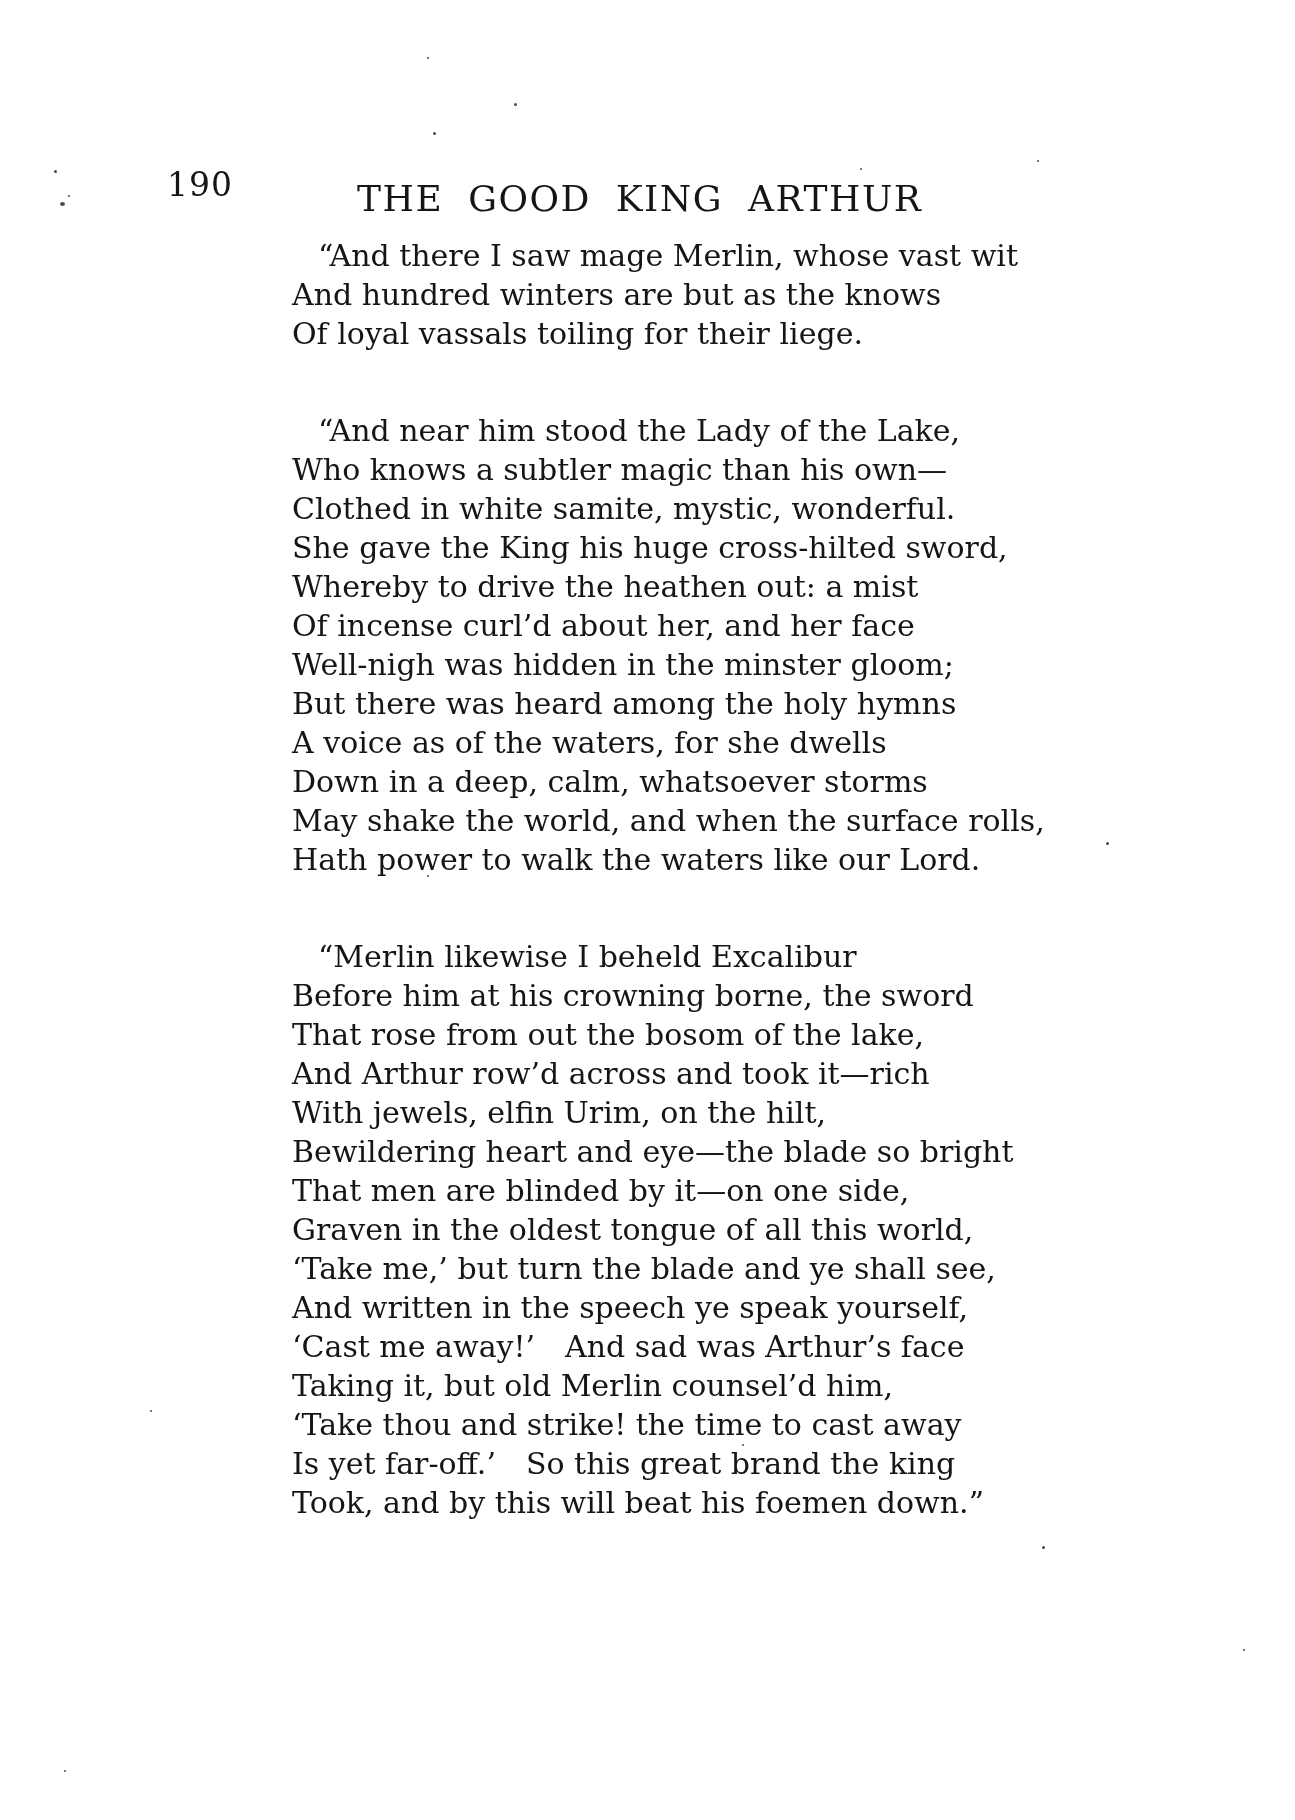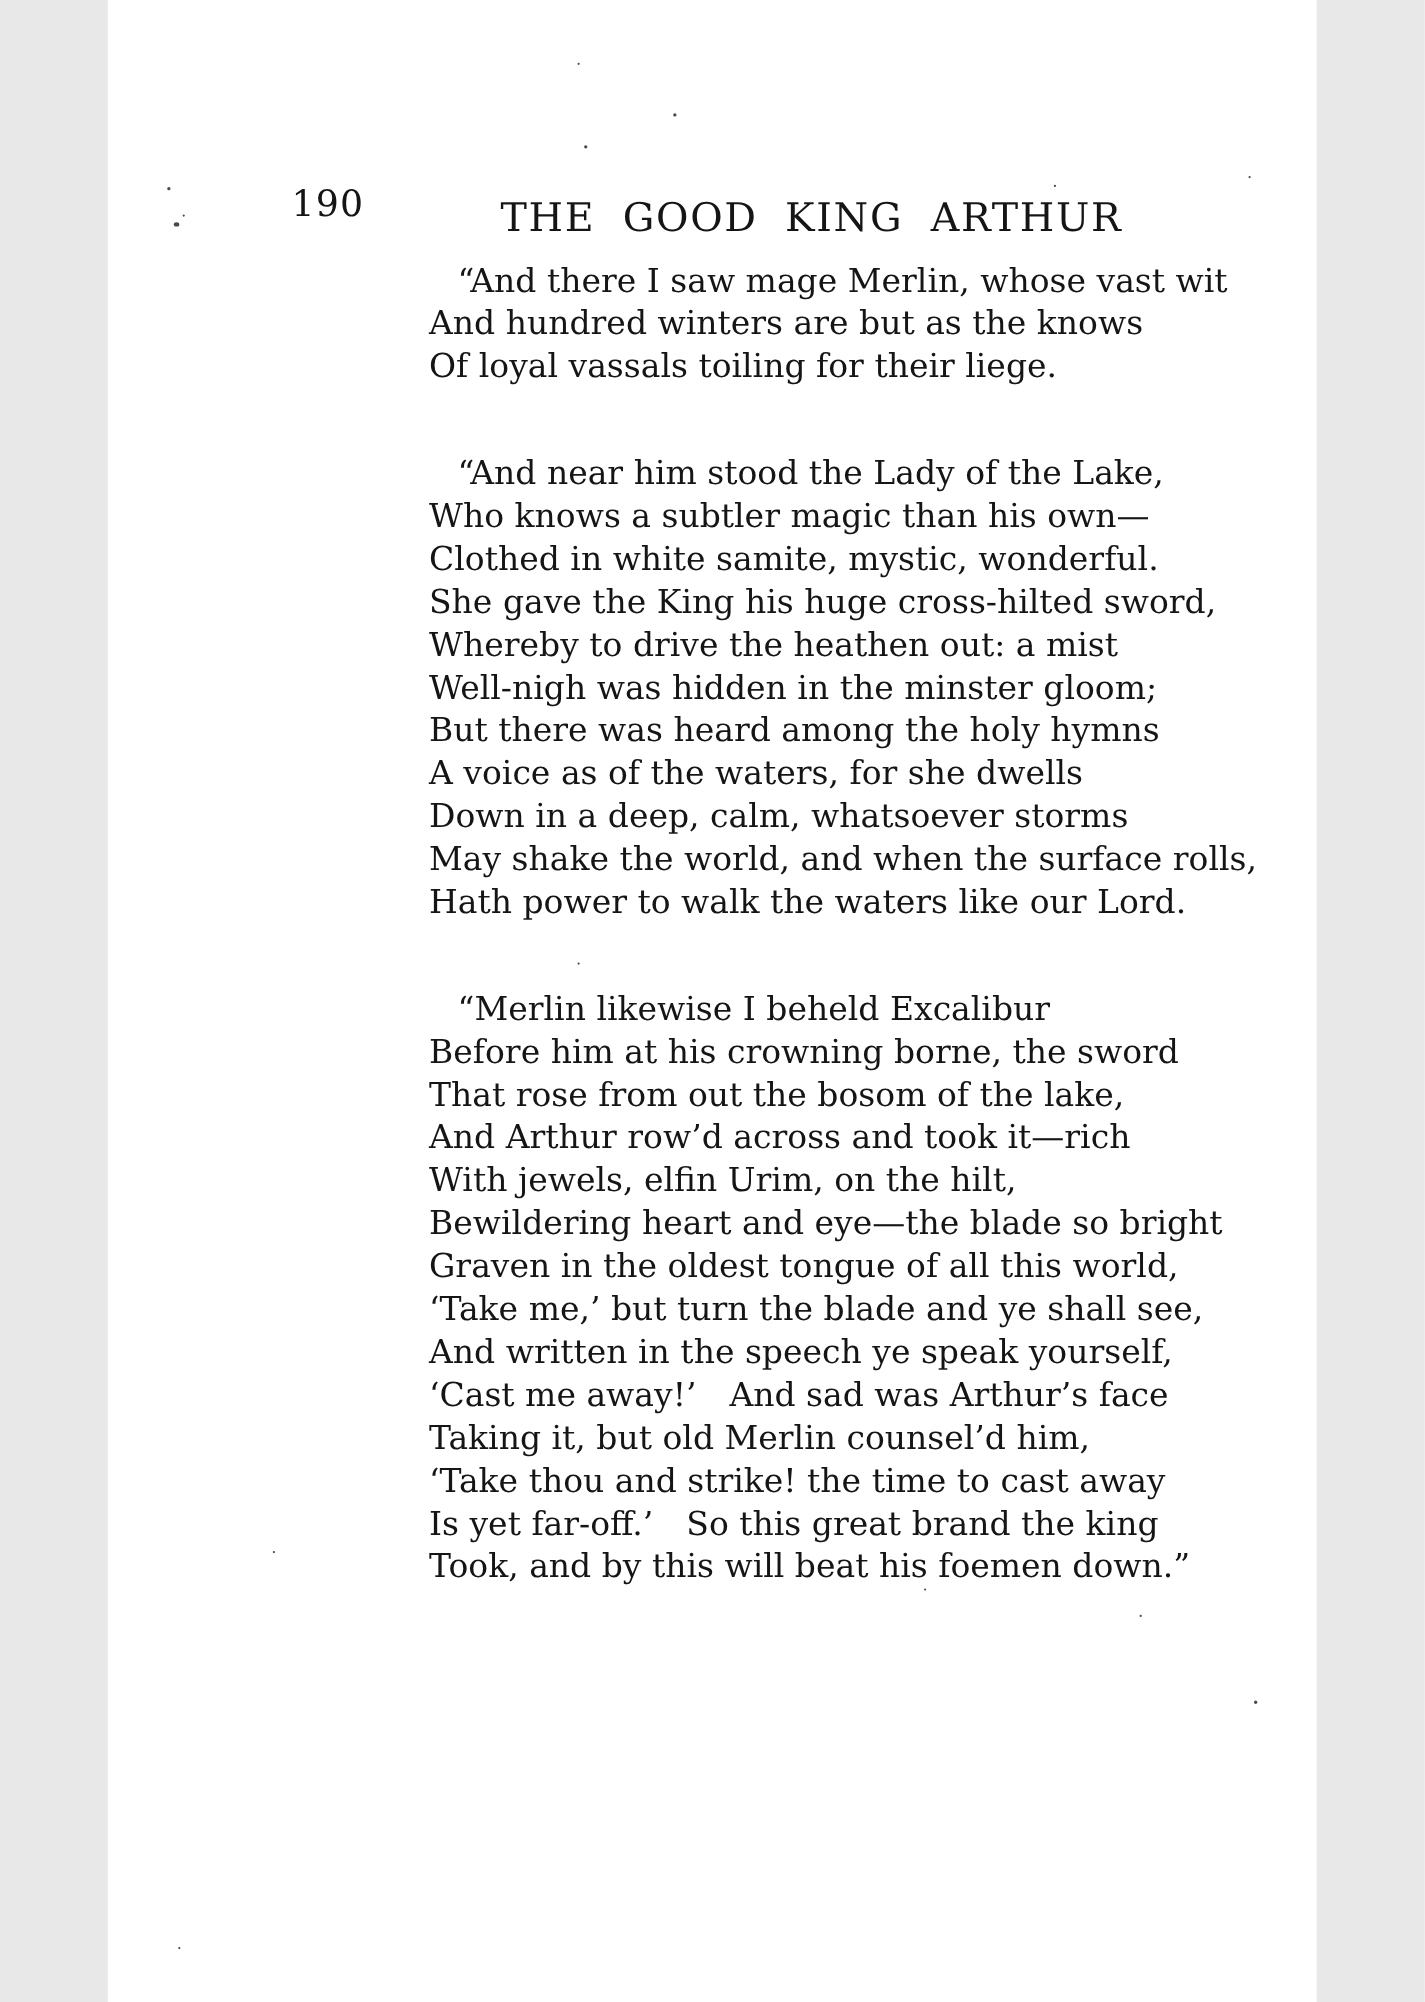--- a/index.html
+++ b/index.html
@@ -2,21 +2,21 @@
 <html><head>
 <meta charset="utf-8">
 <style>
   html, body {
     margin: 0;
     padding: 0;
     background: #e8e8e8;
   }
   .page {
     position: relative;
-    width: 1099px;
+    width: 1295px;
     height: 1820px;
     margin: 0 auto;
     background: #ffffff;
     overflow: hidden;
     font-family: "DejaVu Serif", "Liberation Serif", serif;
     color: #151515;
   }
   .page-number {
     position: absolute;
     left: 167px;
@@ -73,34 +73,36 @@
         <div class="line">“And there I saw mage Merlin, whose vast wit</div>
         <div class="line">And hundred winters are but as the knows</div>
         <div class="line">Of loyal vassals toiling for their liege.</div>
       </div>
     <div class="stanza">
         <div class="line">“And near him stood the Lady of the Lake,</div>
         <div class="line">Who knows a subtler magic than his own—</div>
         <div class="line">Clothed in white samite, mystic, wonderful.</div>
         <div class="line">She gave the King his huge cross-hilted sword,</div>
         <div class="line">Whereby to drive the heathen out: a mist</div>
+        <div class="line">Of incense curl’d about her, and her face</div>
         <div class="line">Well-nigh was hidden in the minster gloom;</div>
         <div class="line">But there was heard among the holy hymns</div>
         <div class="line">A voice as of the waters, for she dwells</div>
         <div class="line">Down in a deep, calm, whatsoever storms</div>
         <div class="line">May shake the world, and when the surface rolls,</div>
         <div class="line">Hath power to walk the waters like our Lord.</div>
       </div>
     <div class="stanza">
         <div class="line">“Merlin likewise I beheld Excalibur</div>
         <div class="line">Before him at his crowning borne, the sword</div>
         <div class="line">That rose from out the bosom of the lake,</div>
         <div class="line">And Arthur row’d across and took it—rich</div>
         <div class="line">With jewels, elfin Urim, on the hilt,</div>
         <div class="line">Bewildering heart and eye—the blade so bright</div>
+        <div class="line">That men are blinded by it—on one side,</div>
         <div class="line">Graven in the oldest tongue of all this world,</div>
         <div class="line">‘Take me,’ but turn the blade and ye shall see,</div>
         <div class="line">And written in the speech ye speak yourself,</div>
         <div class="line">‘Cast me away!’ And sad was Arthur’s face</div>
         <div class="line">Taking it, but old Merlin counsel’d him,</div>
         <div class="line">‘Take thou and strike! the time to cast away</div>
         <div class="line">Is yet far-off.’ So this great brand the king</div>
         <div class="line">Took, and by this will beat his foemen down.”</div>
       </div>
   </main>

